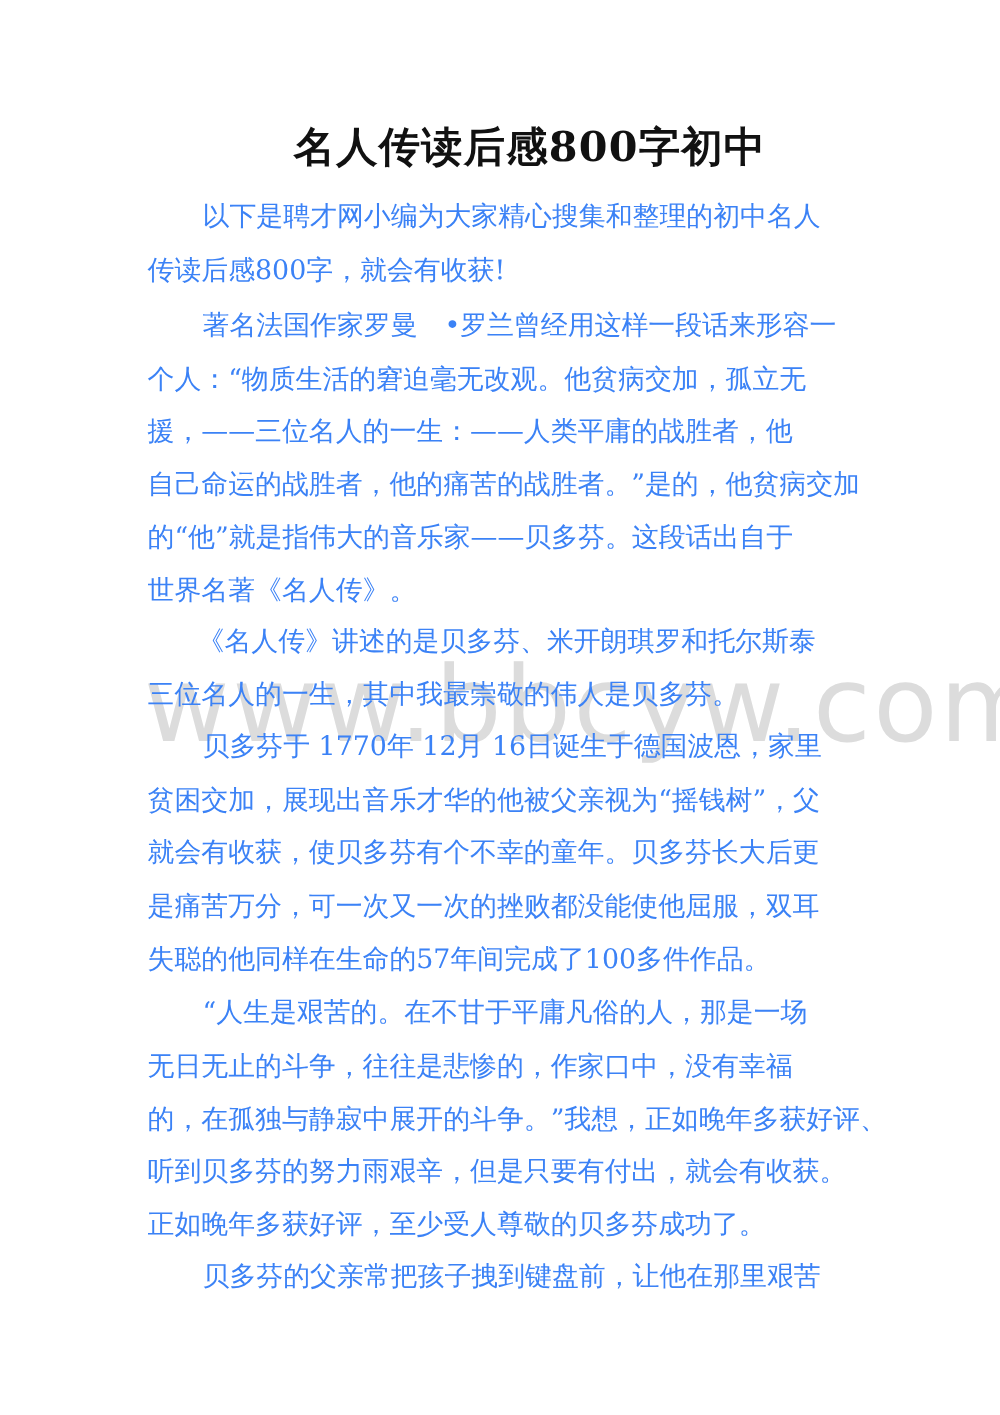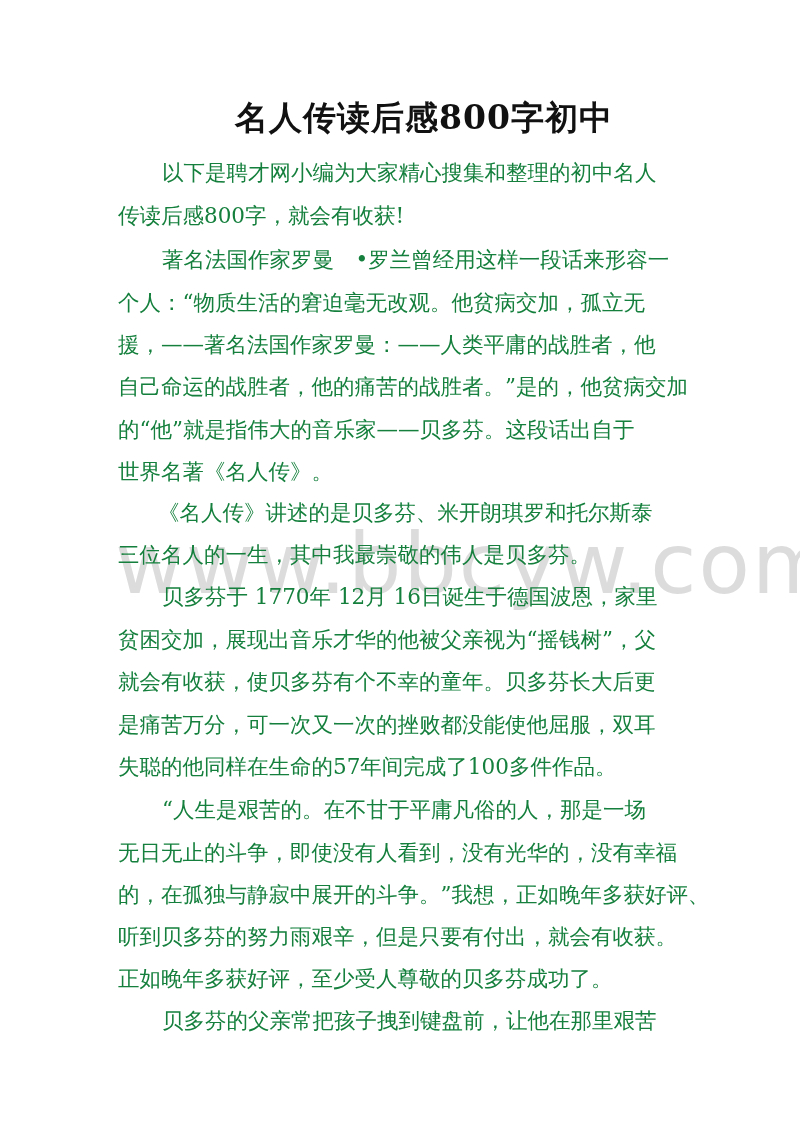--- a/index.html
+++ b/index.html
@@ -1,44 +1,44 @@
 <!DOCTYPE html>
 <html><head>
 <meta charset="utf-8">
 <style>
   html, body { margin:0; padding:0; background:#ffffff; }
   body { width:800px; height:1132px; position:relative; overflow:hidden;
          font-family:"DejaVu Serif","Liberation Serif",serif; color:#1a1a1a; }
   .title { position:absolute; top:96px; left:0; width:800px; text-align:center;
            font-size:33px; font-weight:bold; letter-spacing:1px; color:#111;padding-left:24px; }
-  .line { position:absolute; left:118px; font-size:21.5px; white-space:nowrap; color:#15803d; }
+  .line { position:absolute; left:118px; font-size:21.5px; white-space:nowrap; color:#3b82f6; }
   .watermark { position:absolute; left:115px; top:515px; font-family:"DejaVu Sans","Liberation Sans",sans-serif;
                font-size:84px; color:#dcdcdc; letter-spacing:2px; z-index:0; white-space:nowrap; }
   .line { z-index:1; }
 </style>
 </head>
 <body>
 
 <div class="title">名人传读后感800字初中</div>
 
 <div class="watermark">www.bbcyw.com</div>
 
 <div class="line" style="top:158px;left:162px">以下是聘才网小编为大家精心搜集和整理的初中名人</div>
 <div class="line" style="top:201px">传读后感800字，就会有收获!</div>
 <div class="line" style="top:245px;left:162px">著名法国作家罗曼　•罗兰曾经用这样一段话来形容一</div>
 <div class="line" style="top:288px">个人：“物质生活的窘迫毫无改观。他贫病交加，孤立无</div>
-<div class="line" style="top:330px">援，——著名法国作家罗曼：——人类平庸的战胜者，他</div>
+<div class="line" style="top:330px">援，——三位名人的一生：——人类平庸的战胜者，他</div>
 <div class="line" style="top:372px">自己命运的战胜者，他的痛苦的战胜者。”是的，他贫病交加</div>
 <div class="line" style="top:415px">的“他”就是指伟大的音乐家——贝多芬。这段话出自于</div>
 <div class="line" style="top:457px">世界名著《名人传》。</div>
 <div class="line" style="top:498px;left:158px">《名人传》讲述的是贝多芬、米开朗琪罗和托尔斯泰</div>
 <div class="line" style="top:540px">三位名人的一生，其中我最崇敬的伟人是贝多芬。</div>
 <div class="line" style="top:582px;left:162px">贝多芬于 1770年 12月 16日诞生于德国波恩，家里</div>
 <div class="line" style="top:625px">贫困交加，展现出音乐才华的他被父亲视为“摇钱树”，父</div>
 <div class="line" style="top:667px">就会有收获，使贝多芬有个不幸的童年。贝多芬长大后更</div>
 <div class="line" style="top:710px">是痛苦万分，可一次又一次的挫败都没能使他屈服，双耳</div>
 <div class="line" style="top:752px">失聪的他同样在生命的57年间完成了100多件作品。</div>
 <div class="line" style="top:795px;left:162px">“人生是艰苦的。在不甘于平庸凡俗的人，那是一场</div>
-<div class="line" style="top:838px">无日无止的斗争，即使没有人看到，没有光华的，没有幸福</div>
+<div class="line" style="top:838px">无日无止的斗争，往往是悲惨的，作家口中，没有幸福</div>
 <div class="line" style="top:880px">的，在孤独与静寂中展开的斗争。”我想，正如晚年多获好评、</div>
 <div class="line" style="top:922px">听到贝多芬的努力雨艰辛，但是只要有付出，就会有收获。</div>
 <div class="line" style="top:964px">正如晚年多获好评，至少受人尊敬的贝多芬成功了。</div>
 <div class="line" style="top:1006px;left:162px">贝多芬的父亲常把孩子拽到键盘前，让他在那里艰苦</div>
 
 </body></html>

